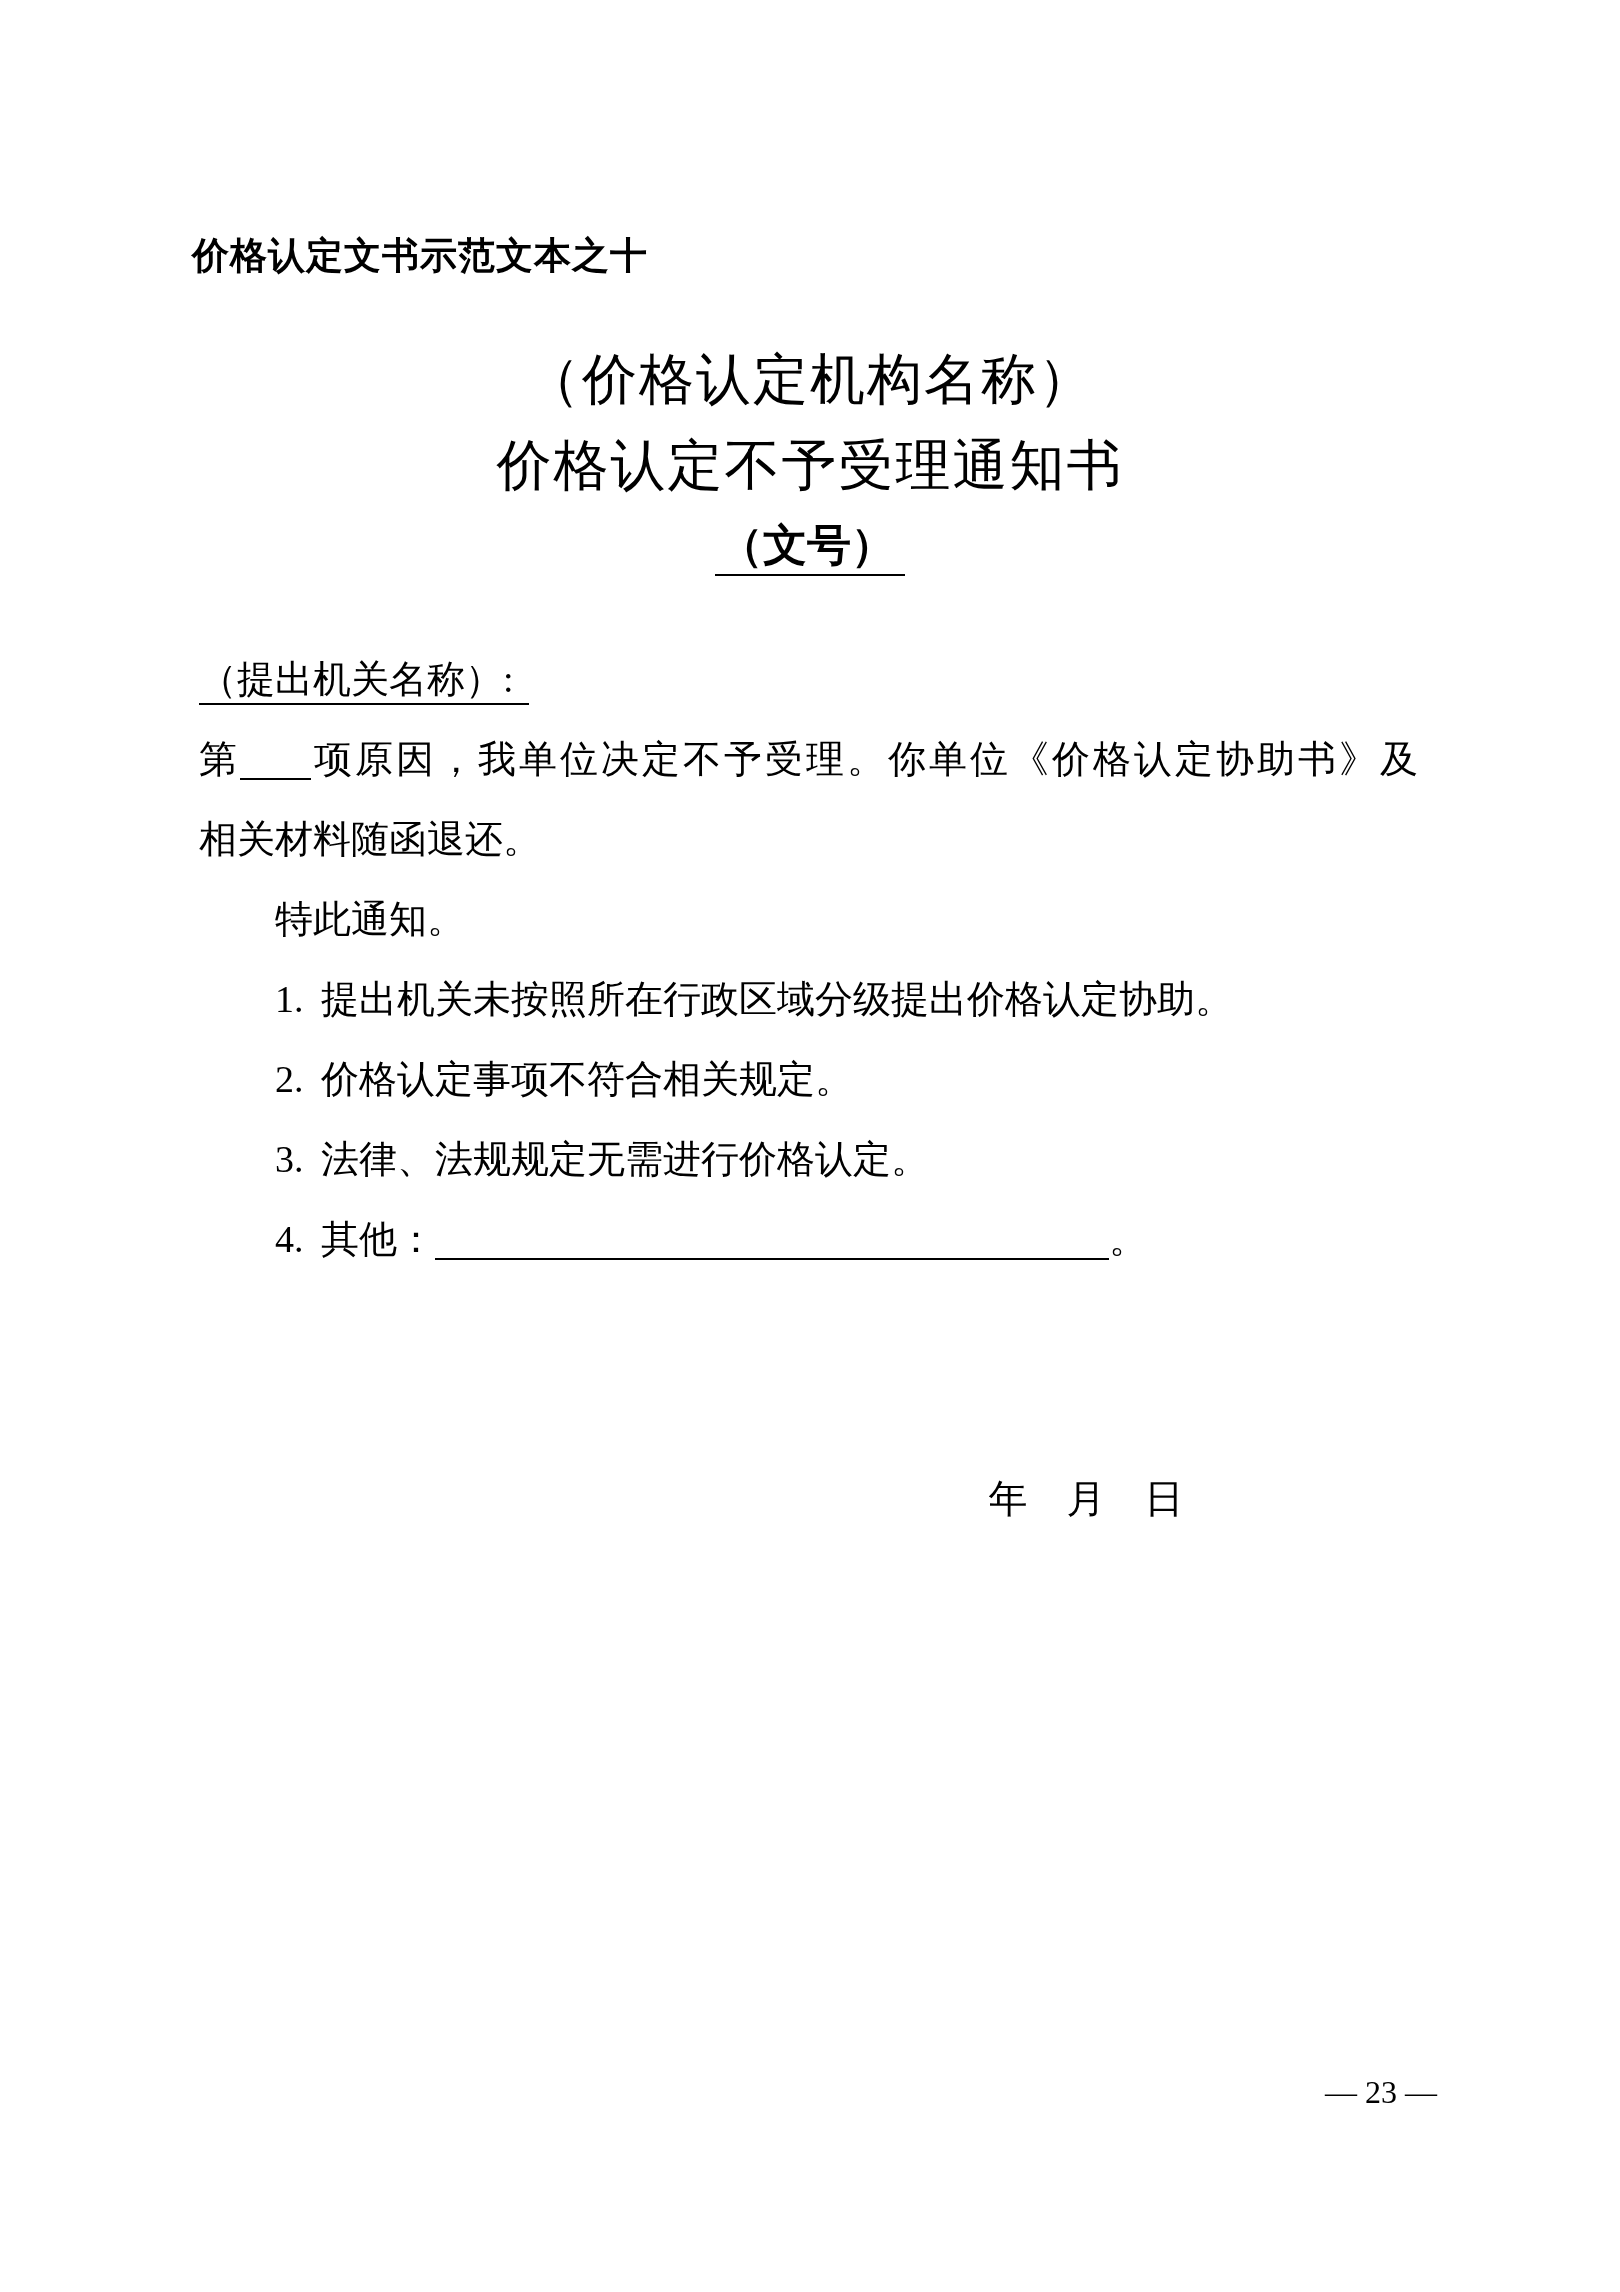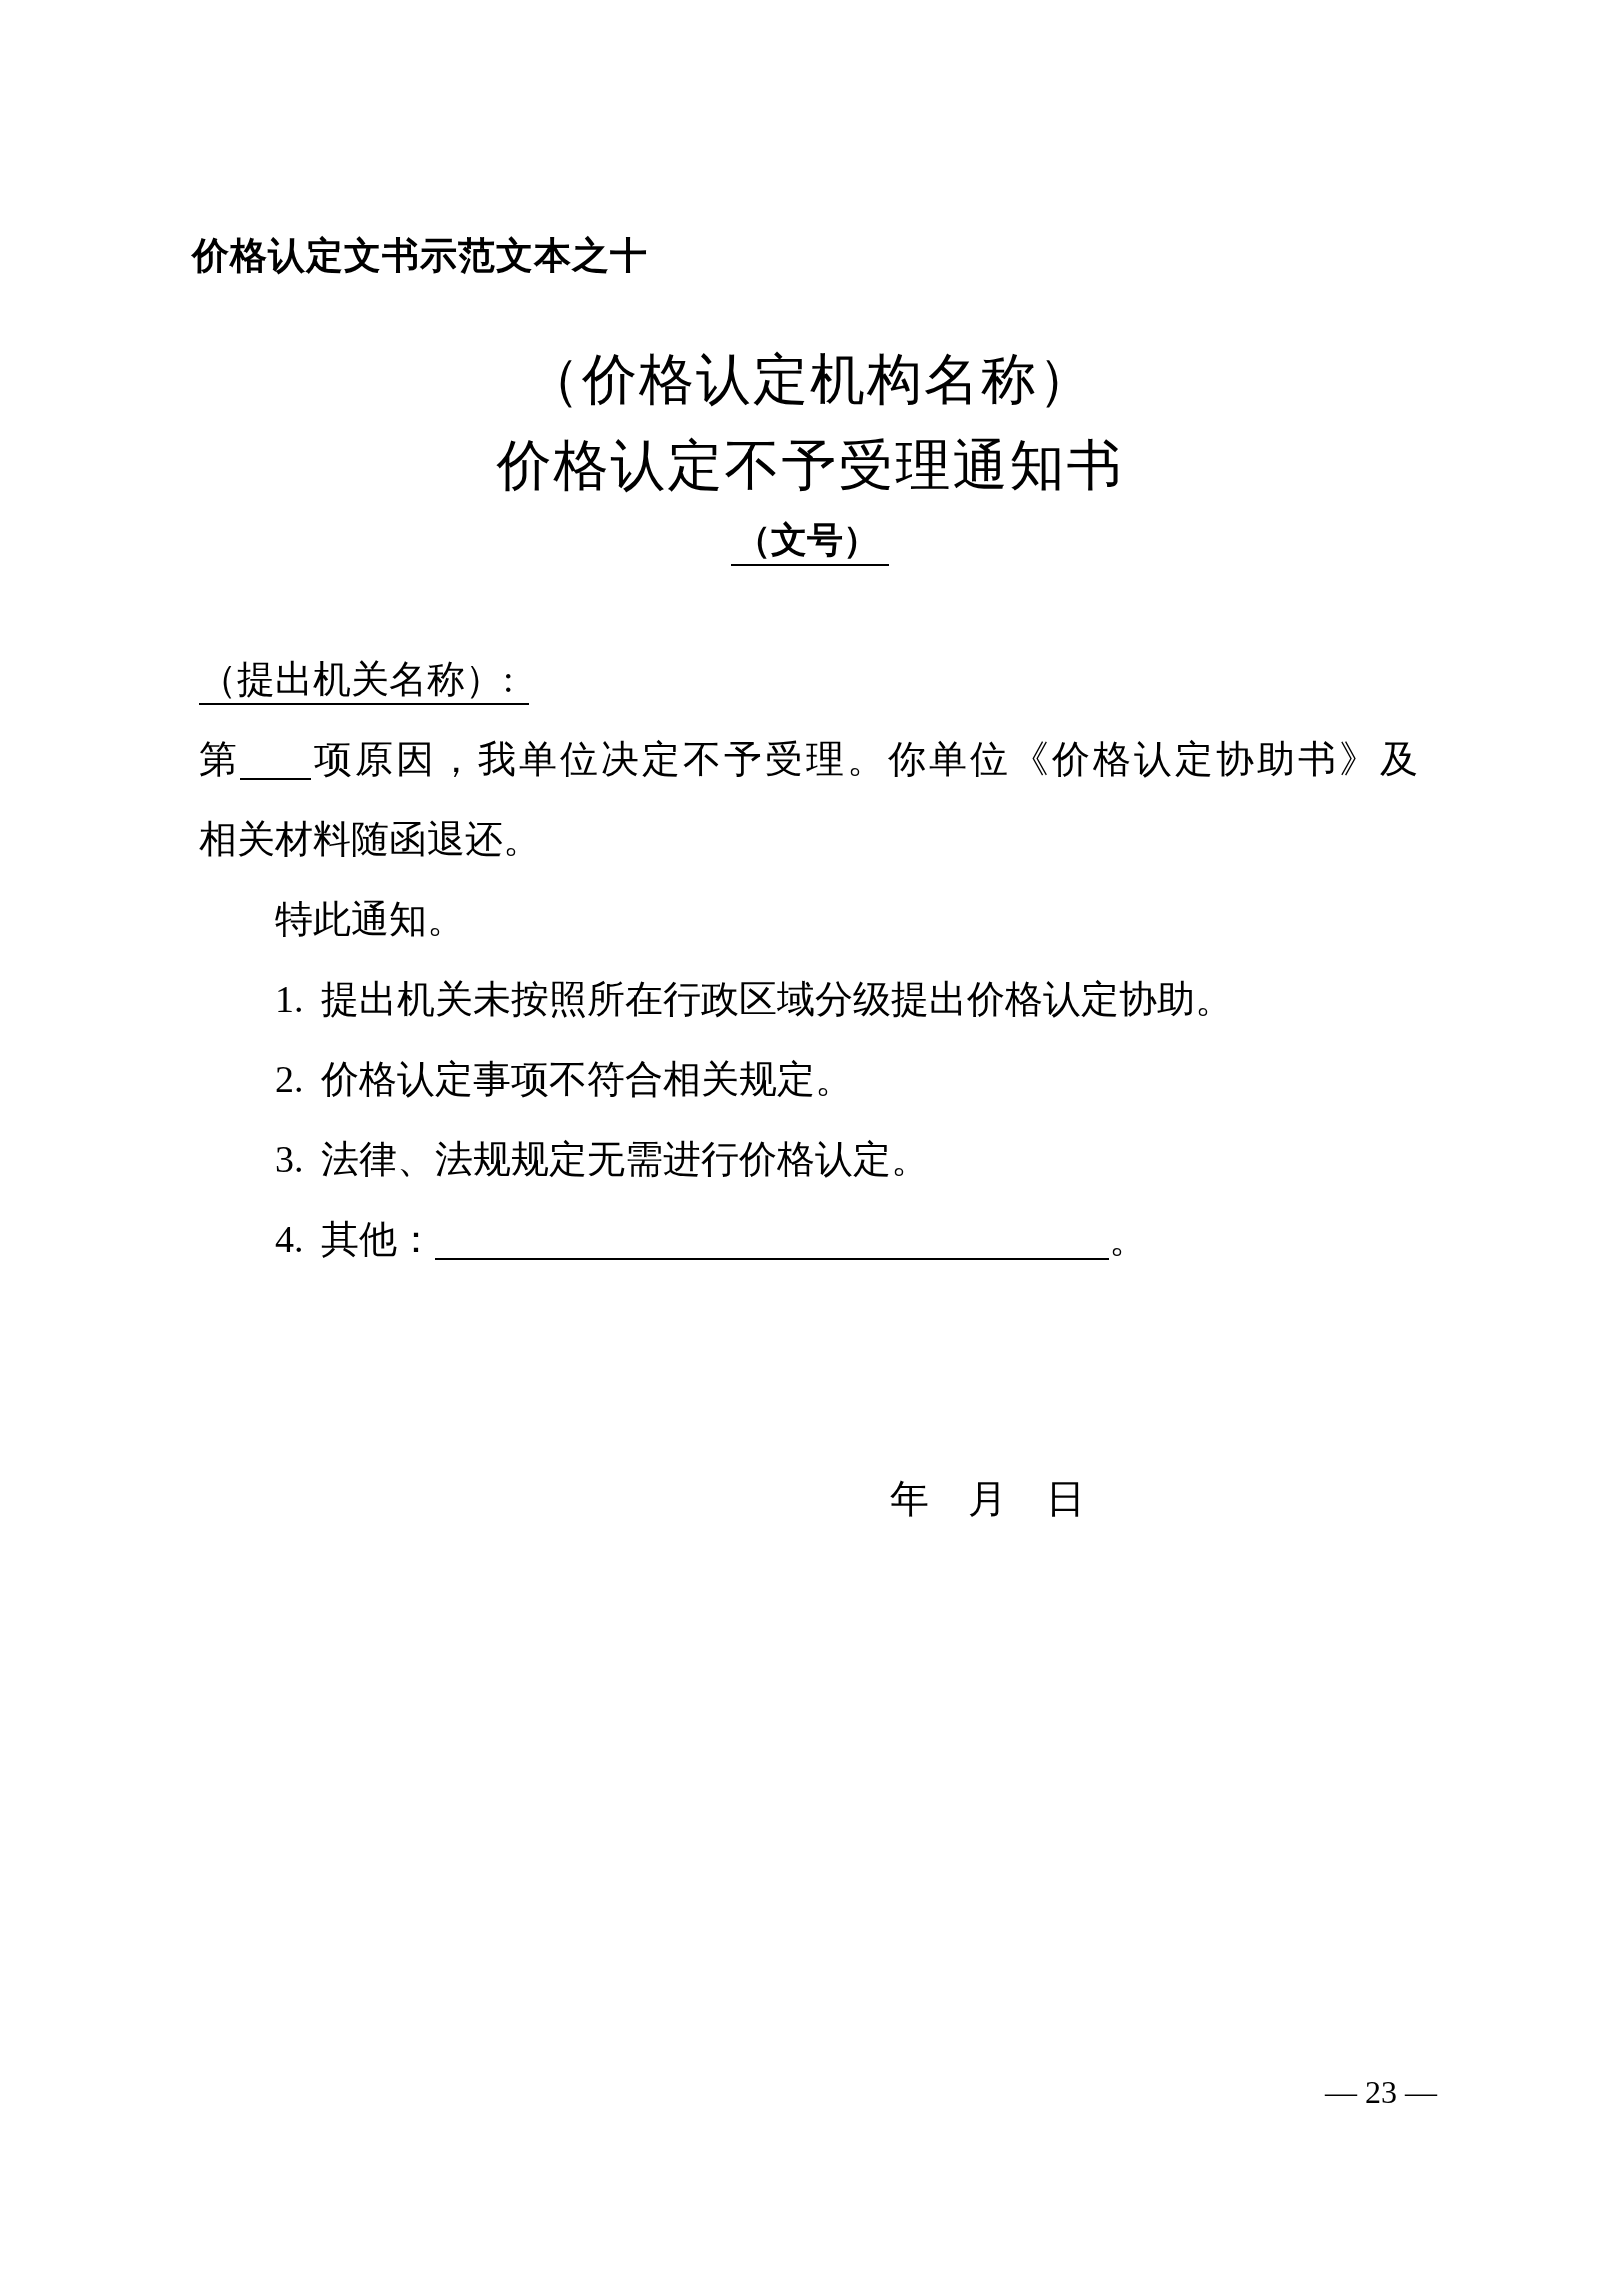--- a/index.html
+++ b/index.html
@@ -20,42 +20,42 @@
   }
   .title {
     position:absolute; left:0; right:0;
     text-align:center; font-weight:normal;
     font-size:55px; letter-spacing:2px;
   }
   .t1 { top:343px; }
   .t2 { top:429px; }
   .subtitle {
     position:absolute; left:0; right:0; top:516px;
-    text-align:center; font-weight:bold; font-size:36px;
+    text-align:center; font-weight:bold; font-size:44px;
   }
   .subtitle .u { padding:0 9.8px 3.9px 3.9px; }
   .u { border-bottom:2.9px solid #000; padding-bottom:2.9px; }
   .body {
     position:absolute; left:199px; top:639px; width:1219px;
     font-size:38px; line-height:80px;
   }
   .salutation .u { padding-right:15.7px; }
   .just { text-align:justify; text-align-last:justify; }
   .indent2 { padding-left:2em; }
   .blank {
     display:inline-block; border-bottom:2.9px solid #000;
     height:1em; vertical-align:-7.8px;
   }
   .blank.short { width:71px; }
   .blank.long { width:674px; }
   .list-item { padding-left:2em; }
   .list-item .num { margin-right:17.6px; }
   .signature {
     position:absolute; left:890px; top:1457px; width:392px;
-    font-size:39px; line-height:83px;
+    text-align:center; font-size:39px; line-height:83px;
   }
   .page-number {
     position:absolute; left:1143px; top:2074px; width:294px;
     text-align:right; font-size:32px;
   }
 </style>
 </head>
 <body>
 
 <div class="page">

